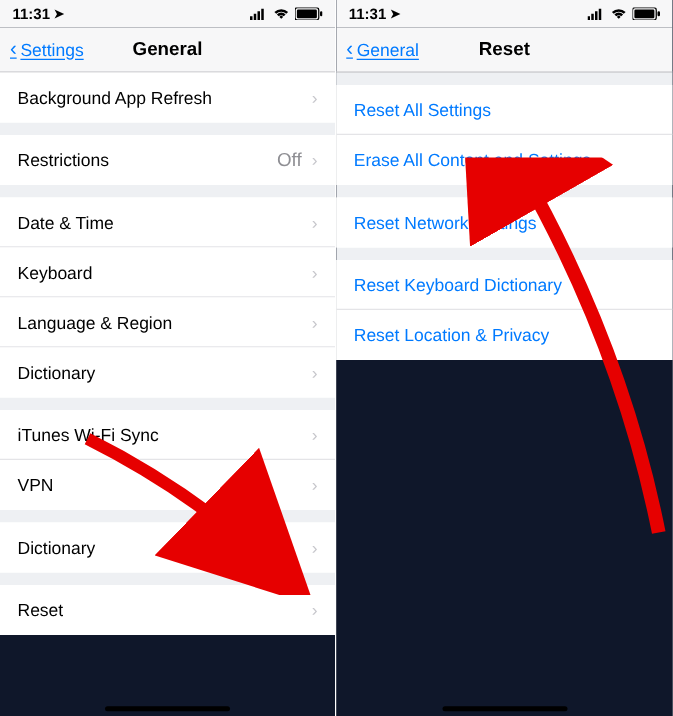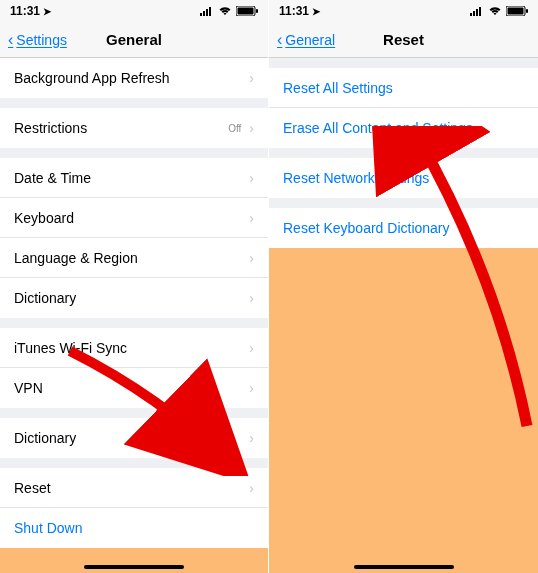--- a/index.html
+++ b/index.html
@@ -7,21 +7,21 @@
     font-family: -apple-system, "Helvetica Neue", Helvetica, Arial, sans-serif;
     background: #fff;
     width: 538px;
     height: 573px;
     overflow: hidden;
     display: flex;
   }
   .phone {
     width: 269px;
     height: 573px;
-    background: #fdba74;
+    background: #0f172a;
     position: relative;
     overflow: hidden;
   }
   .phone.left { border-right: 1px solid #fff; }
   .statusbar {
     height: 22px;
     display: flex;
     align-items: center;
     padding: 0 10px;
     font-size: 12px;
@@ -76,21 +76,21 @@
     background: #fff;
     border-bottom: 1px solid #e4e4e7;
     font-size: 14px;
     color: #000;
     position: relative;
   }
   .row:last-child { border-bottom: none; }
   .row .label { color: #000; }
   .row .label.link { color: #007aff; }
   .row .right { display: flex; align-items: center; gap: 8px; }
-  .row .meta { color: #8e8e93; font-size: 10px; }
+  .row .meta { color: #8e8e93; font-size: 15px; }
   .chevR { color: #c7c7cc; font-size: 14px; line-height:1; }
   .spacer-sm { height: 10px; background:#eef0f3; }
   .homebar {
     position: absolute;
     bottom: 4px;
     left: 50%;
     transform: translateX(-50%);
     width: 100px;
     height: 4px;
     border-radius: 2px;
@@ -211,23 +211,20 @@
       </div>
     </div>
 
     <div class="group tight">
       <div class="row">
         <span class="label">Reset</span>
         <span class="right">
             <span class="chevR">›</span>
           </span>
       </div>
-      <div class="row">
-        <span class="label link">Shut Down</span>
-      </div>
     </div>
   </div>
 
   <svg class="arrow-svg arrow-left" viewBox="0 0 190 130">
     <defs>
         <marker id="ahL" markerWidth="12" markerHeight="12" refX="9" refY="6" orient="auto">
           <path d="M0,0 L12,6 L0,12 Z" fill="#e60000"></path>
         </marker>
       </defs>
     <path d="M10,5 Q100,50 170,118" stroke="#e60000" stroke-width="10" fill="none" marker-end="url(#ahL)"></path>
@@ -287,20 +284,23 @@
     <div class="group tight">
       <div class="row">
         <span class="label link">Reset Network Settings</span>
       </div>
     </div>
 
     <div class="group">
       <div class="row">
         <span class="label link">Reset Keyboard Dictionary</span>
       </div>
+      <div class="row">
+        <span class="label link">Reset Location &amp; Privacy</span>
+      </div>
     </div>
   </div>
 
   <svg class="arrow-svg arrow-right" viewBox="0 0 200 310">
     <defs>
         <marker id="ahR" markerWidth="12" markerHeight="12" refX="3" refY="6" orient="auto-start-reverse">
           <path d="M0,0 L12,6 L0,12 Z" fill="#e60000"></path>
         </marker>
       </defs>
     <path d="M80,10 Q160,150 190,300" stroke="#e60000" stroke-width="11" fill="none" marker-start="url(#ahR)"></path>

